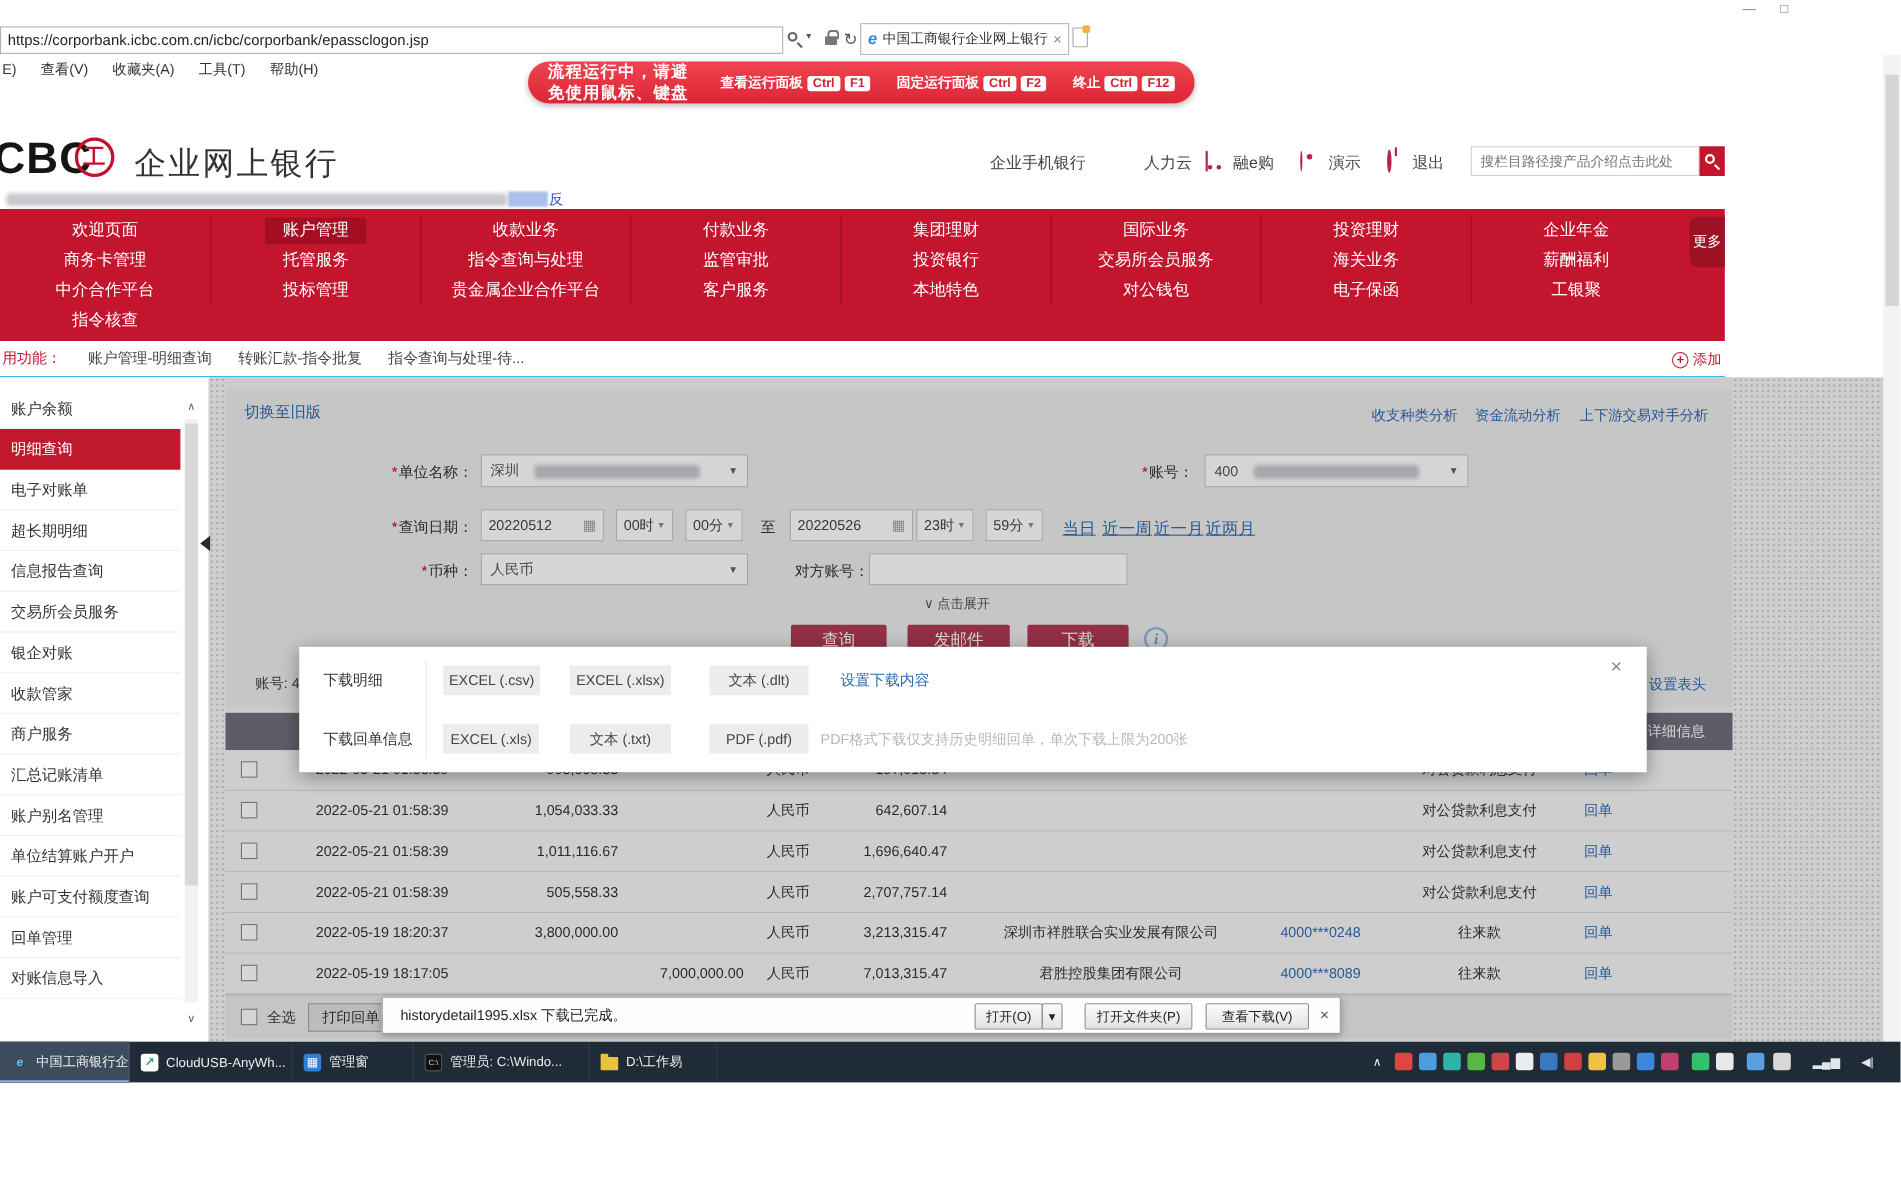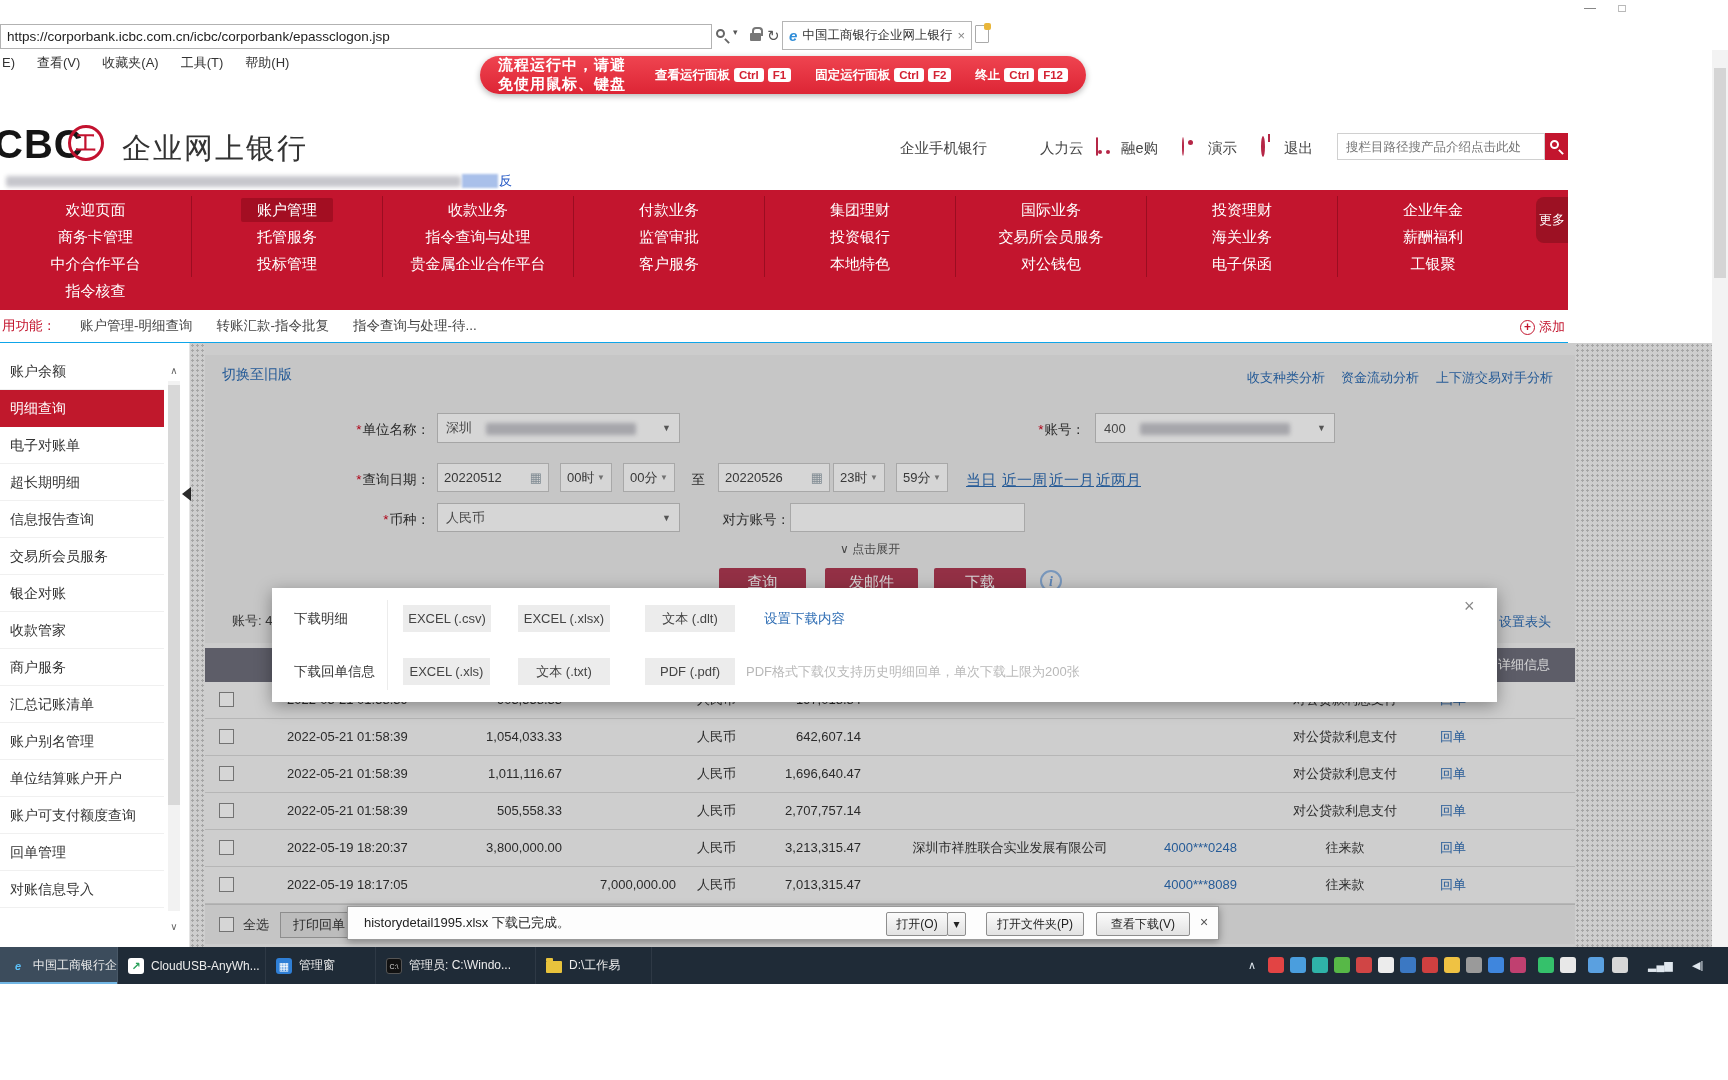--- a/index.html
+++ b/index.html
@@ -417,20 +417,21 @@
     <span class="c-sum">往来款</span>
     <span class="c-rcpt">回单</span>
   </div>
   <div class="trow" style="top:867px">
     <span class="cbx" style="left:14px"></span>
     <span class="c-date">2022-05-19 18:17:05</span>
     <span class="c-debit"></span>
     <span class="c-credit">7,000,000.00</span>
     <span class="c-cur">人民币</span>
     <span class="c-bal">7,013,315.47</span>
+    <span class="c-cp">君胜控股集团有限公司</span>
     <span class="c-acct">4000***8089</span>
     <span class="c-sum">往来款</span>
     <span class="c-rcpt">回单</span>
   </div>
 
   <div id="botbar">
     <span class="cbx" style="left:14px;top:12px"></span>
     <span style="position:absolute;left:38px;line-height:40px">全选</span>
     <span id="printbtn">打印回单</span>
   </div>

